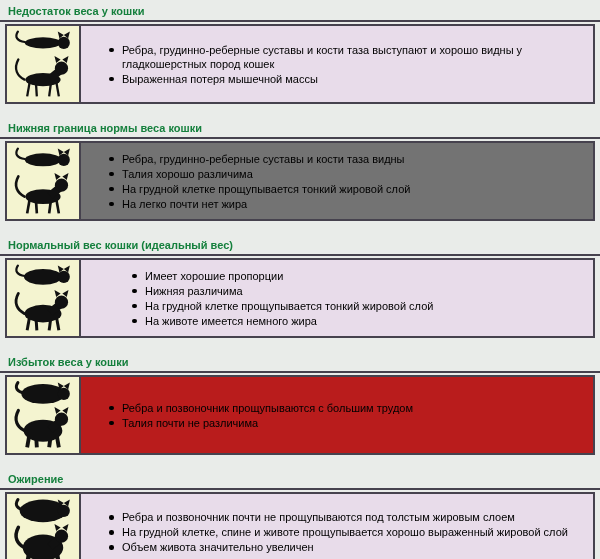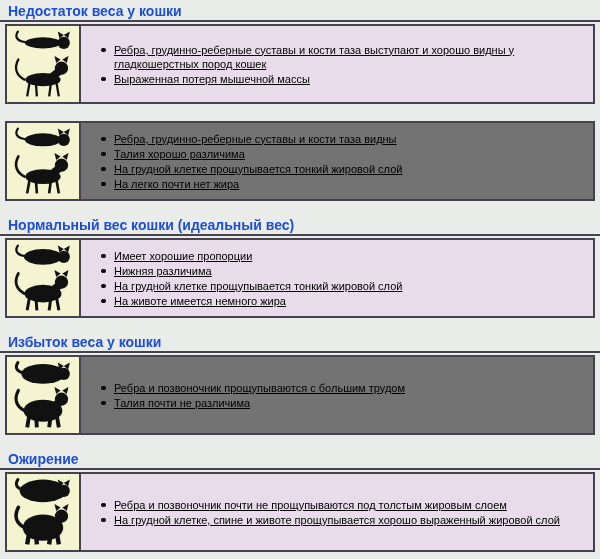--- a/index.html
+++ b/index.html
@@ -14,27 +14,27 @@
     font-family: "Liberation Sans", sans-serif;
     color: #000;
   }
   #chart {
     padding-top: 4px;
   }
   .section + .section {
     margin-top: 17px;
   }
   h2.title {
-    font-size: 14px;
+    font-size: 11px;
     line-height: 15px;
     font-weight: bold;
     margin: 0;
     padding: 0 4px 1px 8px;
     border-bottom: 2px solid #46424e;
-    color: #1d4ed8;
+    color: #15803d;
   }
   .row {
     display: flex;
     margin: 2px 5px 0 5px;
     border: 2px solid #46424e;
     height: 76px;
   }
   .cat-cell {
     width: 72px;
     flex: 0 0 72px;
@@ -57,22 +57,21 @@
   }
   ul.bullets {
     margin: 0;
     padding: 2px 8px 2px 33px;
     list-style: none;
     font-size: 11px;
     line-height: 14px;
   }
   ul.bullets li {
     position: relative;
-    margin: 1px 0;
-    text-decoration: underline;
+    margin: 1px 8px;
   }
   ul.bullets li::before {
     content: "";
     position: absolute;
     left: -13px;
     top: 5px;
     width: 4.5px;
     height: 4.5px;
     border-radius: 50%;
     background: #000;
@@ -113,20 +112,21 @@
       <div class="text-cell" style="background: rgb(232, 220, 234);">
         <ul class="bullets">
             <li>Ребра, грудинно-реберные суставы и кости таза выступают и хорошо видны у гладкошерстных пород кошек</li>
             <li>Выраженная потеря мышечной массы</li>
           </ul>
       </div>
     </div>
   </section>
 
   <section class="section">
+    <h2 class="title">Нижняя граница нормы веса кошки</h2>
     <div class="row">
       <div class="cat-cell" style="background: rgb(244, 244, 208);">
         <span class="cat-top">
             <svg viewBox="0 0 72 30" xmlns="http://www.w3.org/2000/svg">
               <path d="M15,15 C6,14 3,9 7,3" fill="none" stroke="#111111" stroke-width="2.6" stroke-linecap="round"></path>
               <ellipse cx="36" cy="16" rx="21" ry="7.5" fill="#111111"></ellipse>
               <circle cx="60" cy="16" r="7" fill="#111111"></circle>
               <polygon points="55,11 53,3 60,7" fill="#111111"></polygon>
               <polygon points="65,11 67,3 60,7" fill="#111111"></polygon>
             </svg>
@@ -178,21 +178,21 @@
               <line x1="45" y1="32" x2="43" y2="47" stroke="#111111" stroke-width="3.4"></line>
               <line x1="51" y1="30" x2="54" y2="47" stroke="#111111" stroke-width="3.4"></line>
               <ellipse cx="36" cy="28" rx="21" ry="10" fill="#111111"></ellipse>
               <line x1="56" y1="17" x2="44" y2="27" stroke="#111111" stroke-width="9"></line>
               <circle cx="57" cy="15" r="7.5" fill="#111111"></circle>
               <polygon points="51,9 49,1 56,5" fill="#111111"></polygon>
               <polygon points="63,9 65,1 58,5" fill="#111111"></polygon>
             </svg>
           </span>
       </div>
-      <div class="text-cell" style="background: rgb(232, 220, 234);">
+      <div class="text-cell" style="background: rgb(232, 220, 234); padding-left: 23px;">
         <ul class="bullets">
             <li>Имеет хорошие пропорции</li>
             <li>Нижняя различима</li>
             <li>На грудной клетке прощупывается тонкий жировой слой</li>
             <li>На животе имеется немного жира</li>
           </ul>
       </div>
     </div>
   </section>
 
@@ -217,21 +217,21 @@
               <line x1="45" y1="32" x2="43" y2="47" stroke="#111111" stroke-width="4.4"></line>
               <line x1="51" y1="30" x2="54" y2="47" stroke="#111111" stroke-width="4.4"></line>
               <ellipse cx="36" cy="28" rx="22" ry="12.5" fill="#111111"></ellipse>
               <line x1="56" y1="17" x2="44" y2="27" stroke="#111111" stroke-width="9"></line>
               <circle cx="57" cy="15" r="7.5" fill="#111111"></circle>
               <polygon points="51,9 49,1 56,5" fill="#111111"></polygon>
               <polygon points="63,9 65,1 58,5" fill="#111111"></polygon>
             </svg>
           </span>
       </div>
-      <div class="text-cell" style="background: #737373;">
+      <div class="text-cell" style="background: #b91c1c;">
         <ul class="bullets">
             <li>Ребра и позвоночник прощупываются с большим трудом</li>
             <li>Талия почти не различима</li>
           </ul>
       </div>
     </div>
   </section>
 
   <section class="section">
     <h2 class="title">Ожирение</h2>
@@ -258,17 +258,18 @@
               <circle cx="57" cy="15" r="7.5" fill="#111111"></circle>
               <polygon points="51,9 49,1 56,5" fill="#111111"></polygon>
               <polygon points="63,9 65,1 58,5" fill="#111111"></polygon>
             </svg>
           </span>
       </div>
       <div class="text-cell" style="background: rgb(232, 220, 234);">
         <ul class="bullets">
             <li>Ребра и позвоночник почти не прощупываются под толстым жировым слоем</li>
             <li>На грудной клетке, спине и животе прощупывается хорошо выраженный жировой слой</li>
+            <li>Объем живота значительно увеличен</li>
           </ul>
       </div>
     </div>
   </section>
 </div>
 
 </body></html>

